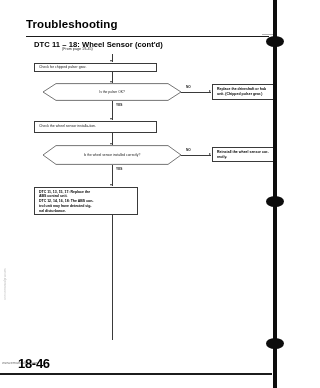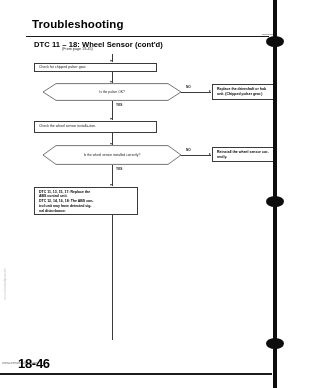--- a/index.html
+++ b/index.html
@@ -12,21 +12,21 @@
   }
 
   
   .page {
     position:absolute; left:0; top:0; width:300px; height:388px;
     background:#fff;
   }
 
   
   .chapter-title {
-    position:absolute; left:32px; top:18px;
+    position:absolute; left:26px; top:18px;
     font-size:11.5px; font-weight:bold; color:#000;
     letter-spacing:0.1px;
   }
   .title-rule {
     position:absolute; left:26px; top:36px; width:243px; height:1.4px;
     background:#1a1a1a;
   }
   .section-title {
     position:absolute; left:34px; top:40px;
     font-size:7.6px; font-weight:bold; color:#000;

